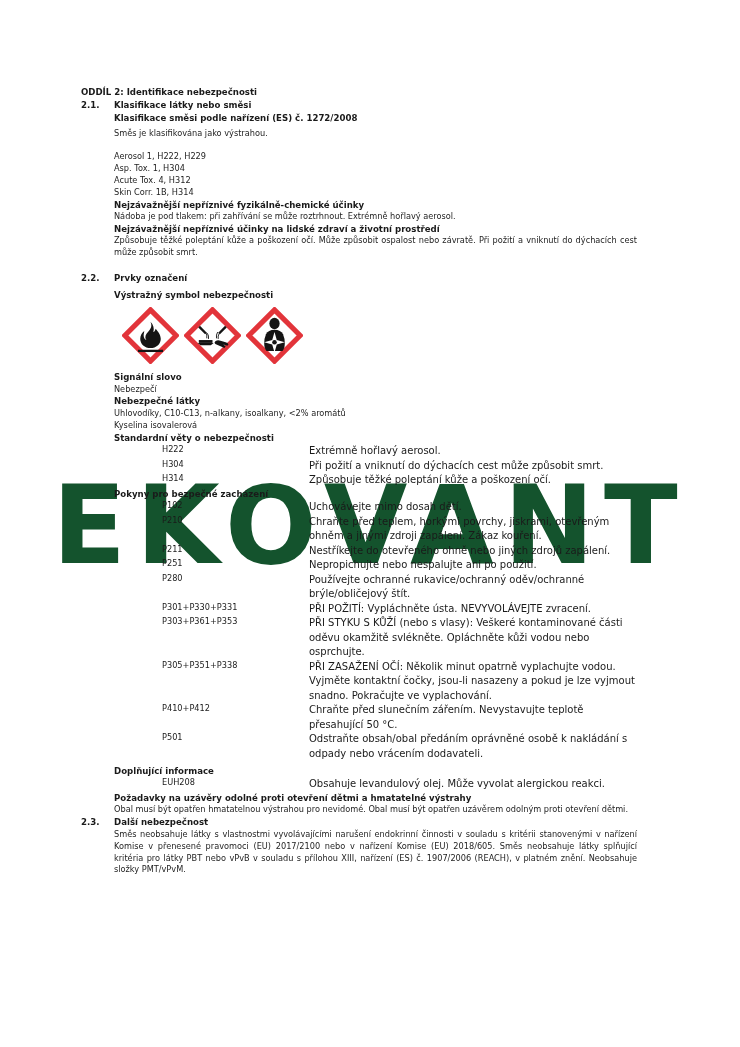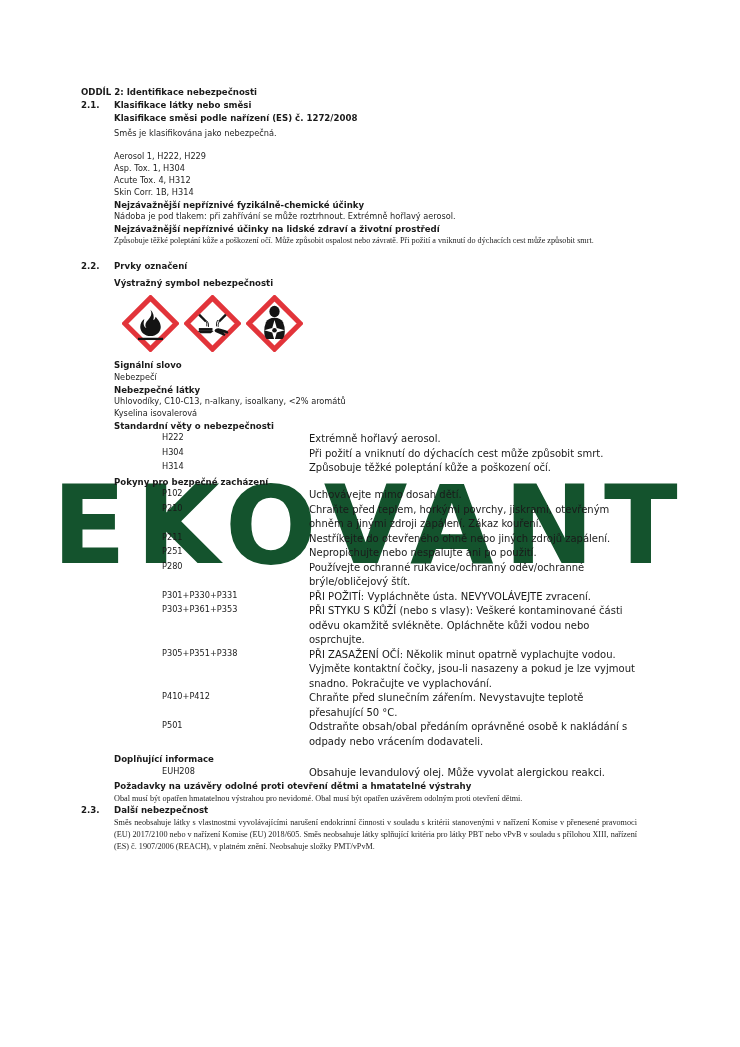--- a/index.html
+++ b/index.html
@@ -78,21 +78,20 @@
   }
   .reg {
     font-size: 8.2px;
     font-weight: 400;
     line-height: 1.45;
     margin: 0;
     color: #1d1d1d;
   }
   .reg.just {
     text-align: justify;
-    font-family: Liberation Serif, serif;
   }
   .gap-xs { height: 4px; }
   .gap-s  { height: 7px; }
   .gap-m  { height: 11px; }
   .gap-l  { height: 13px; }
 
   
   .stmt {
     display: flex;
     align-items: flex-start;
@@ -132,21 +131,21 @@
   <div class="content">
 
     <div class="h-section">ODDÍL 2: Identifikace nebezpečnosti</div>
 
     <div class="row">
       <div class="num">2.1.</div>
       <div class="body-col">
         <div class="bold">Klasifikace látky nebo směsi</div>
         <div class="bold">Klasifikace směsi podle nařízení (ES) č. 1272/2008</div>
         <div class="gap-xs"></div>
-        <div class="reg">Směs je klasifikována jako nebezpečná.</div>
+        <div class="reg">Směs je klasifikována jako výstrahou.</div>
         <div class="gap-m"></div>
         <div class="reg">Aerosol 1, H222, H229</div>
         <div class="reg">Asp. Tox. 1, H304</div>
         <div class="reg">Acute Tox. 4, H312</div>
         <div class="reg">Skin Corr. 1B, H314</div>
         <div class="bold">Nejzávažnější nepříznivé fyzikálně-chemické účinky</div>
         <div class="reg">Nádoba je pod tlakem: při zahřívání se může roztrhnout. Extrémně hořlavý aerosol.</div>
         <div class="bold">Nejzávažnější nepříznivé účinky na lidské zdraví a životní prostředí</div>
         <div class="reg just">Způsobuje těžké poleptání kůže a poškození očí. Může způsobit ospalost nebo závratě. Při požití a vniknutí do dýchacích cest může způsobit smrt.</div>
       </div>

